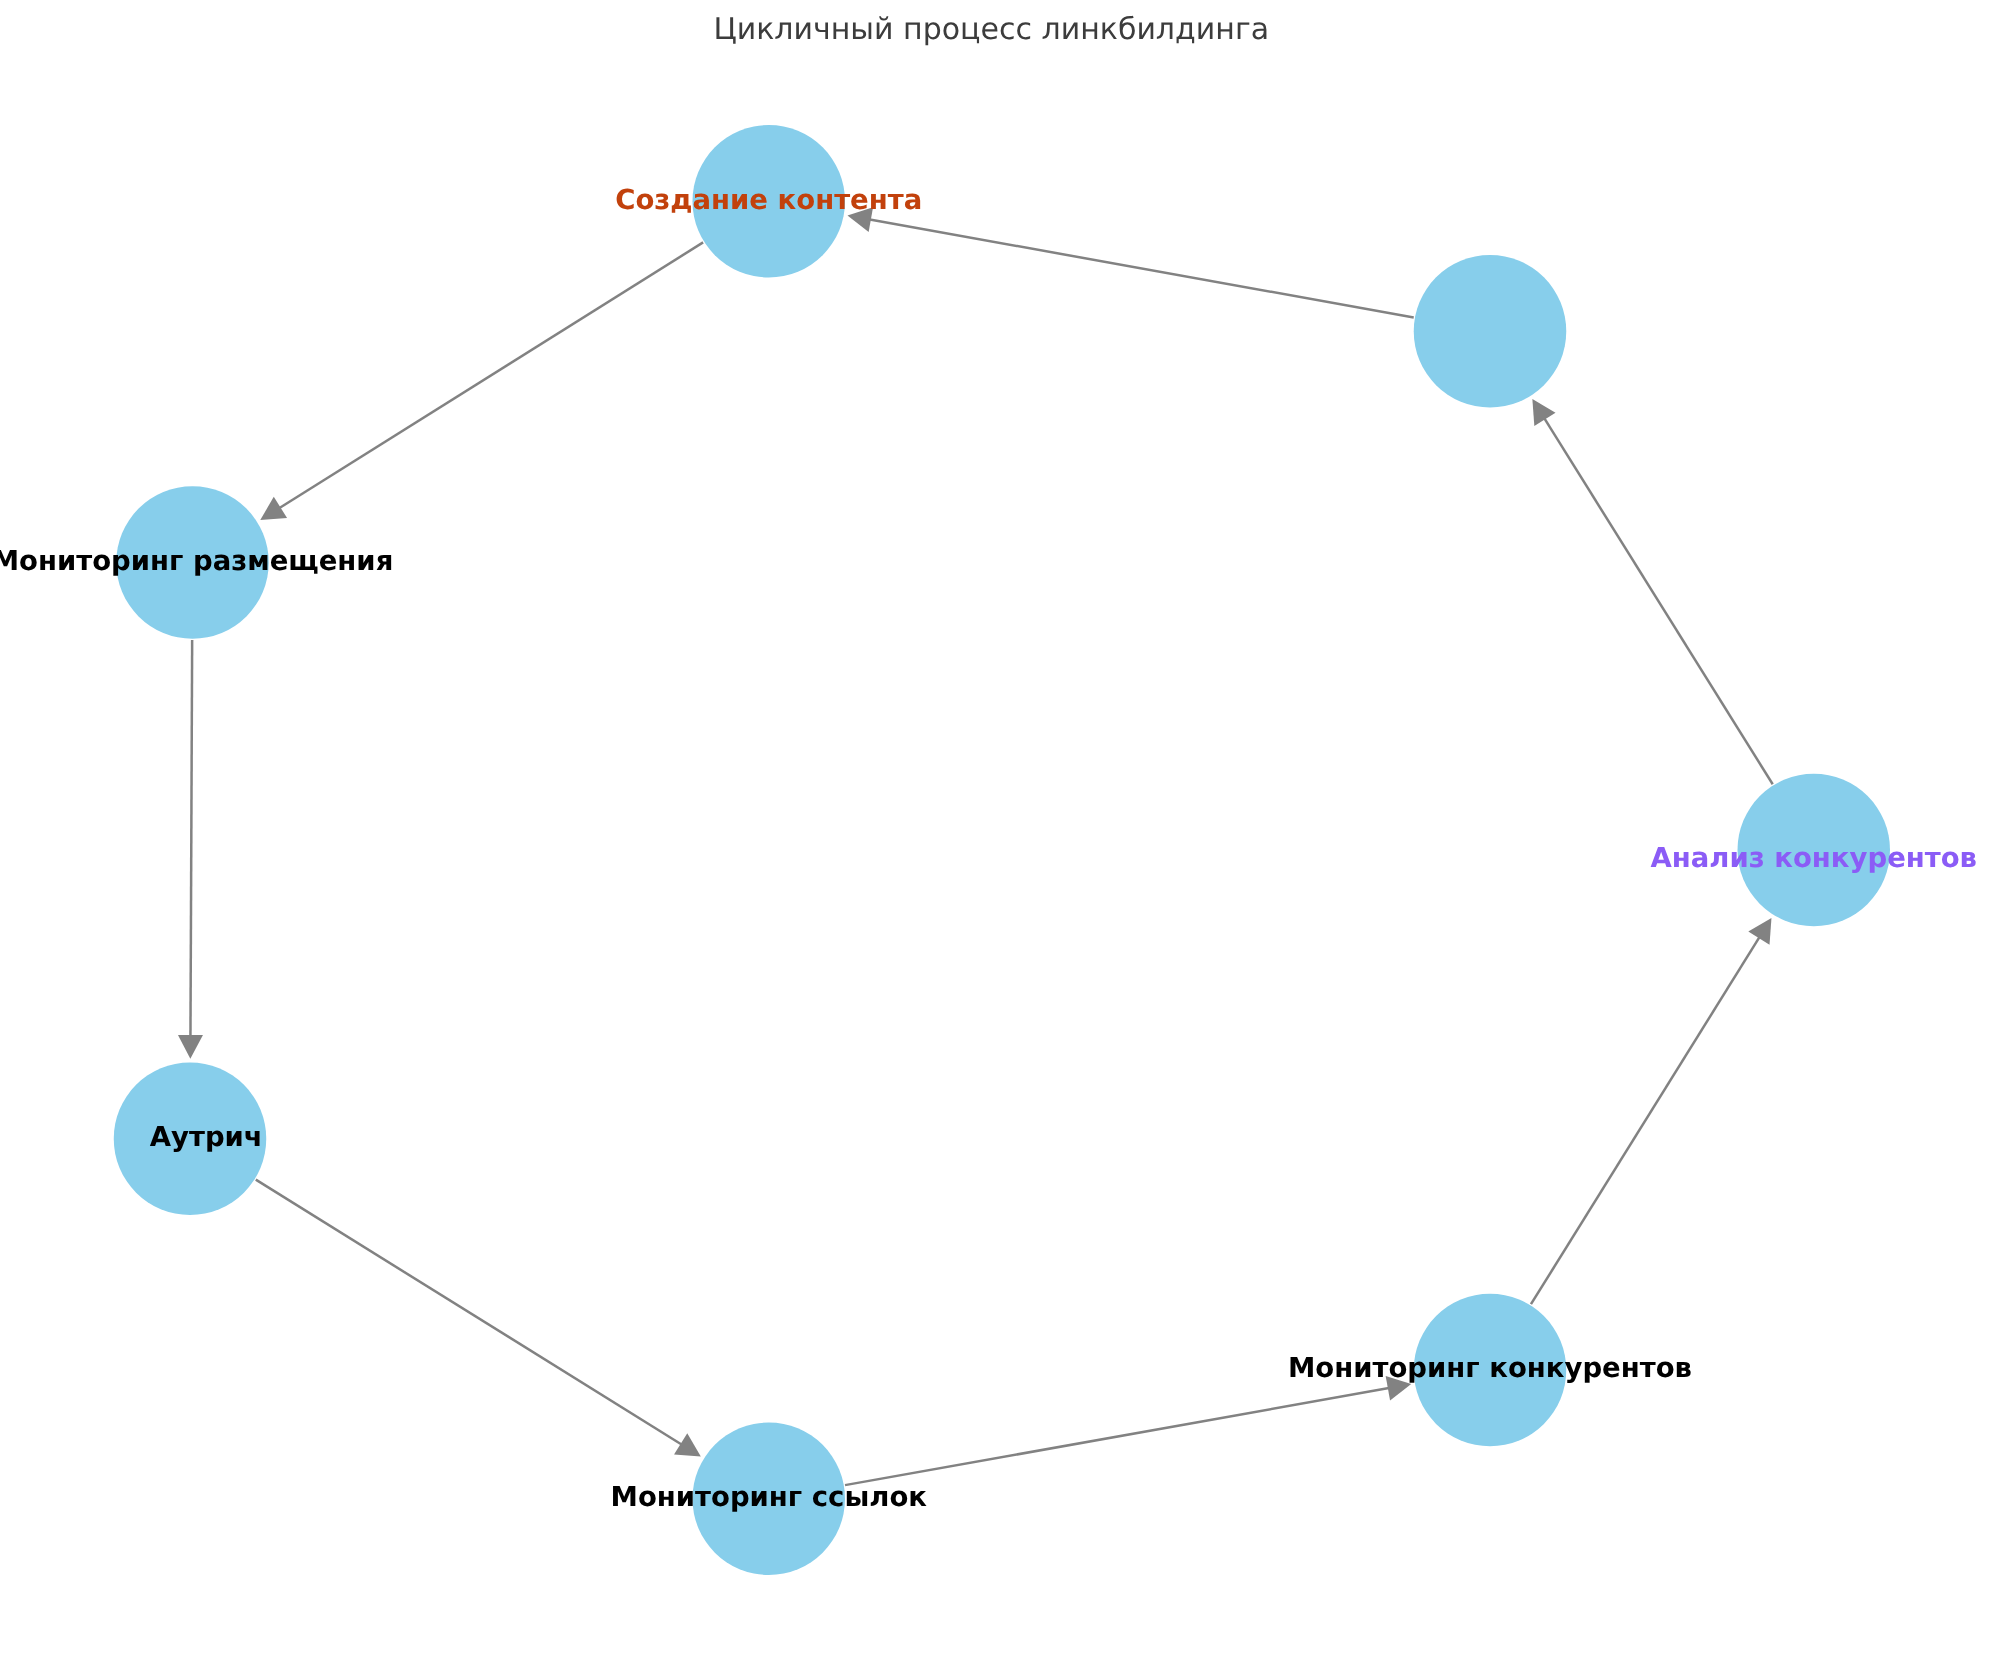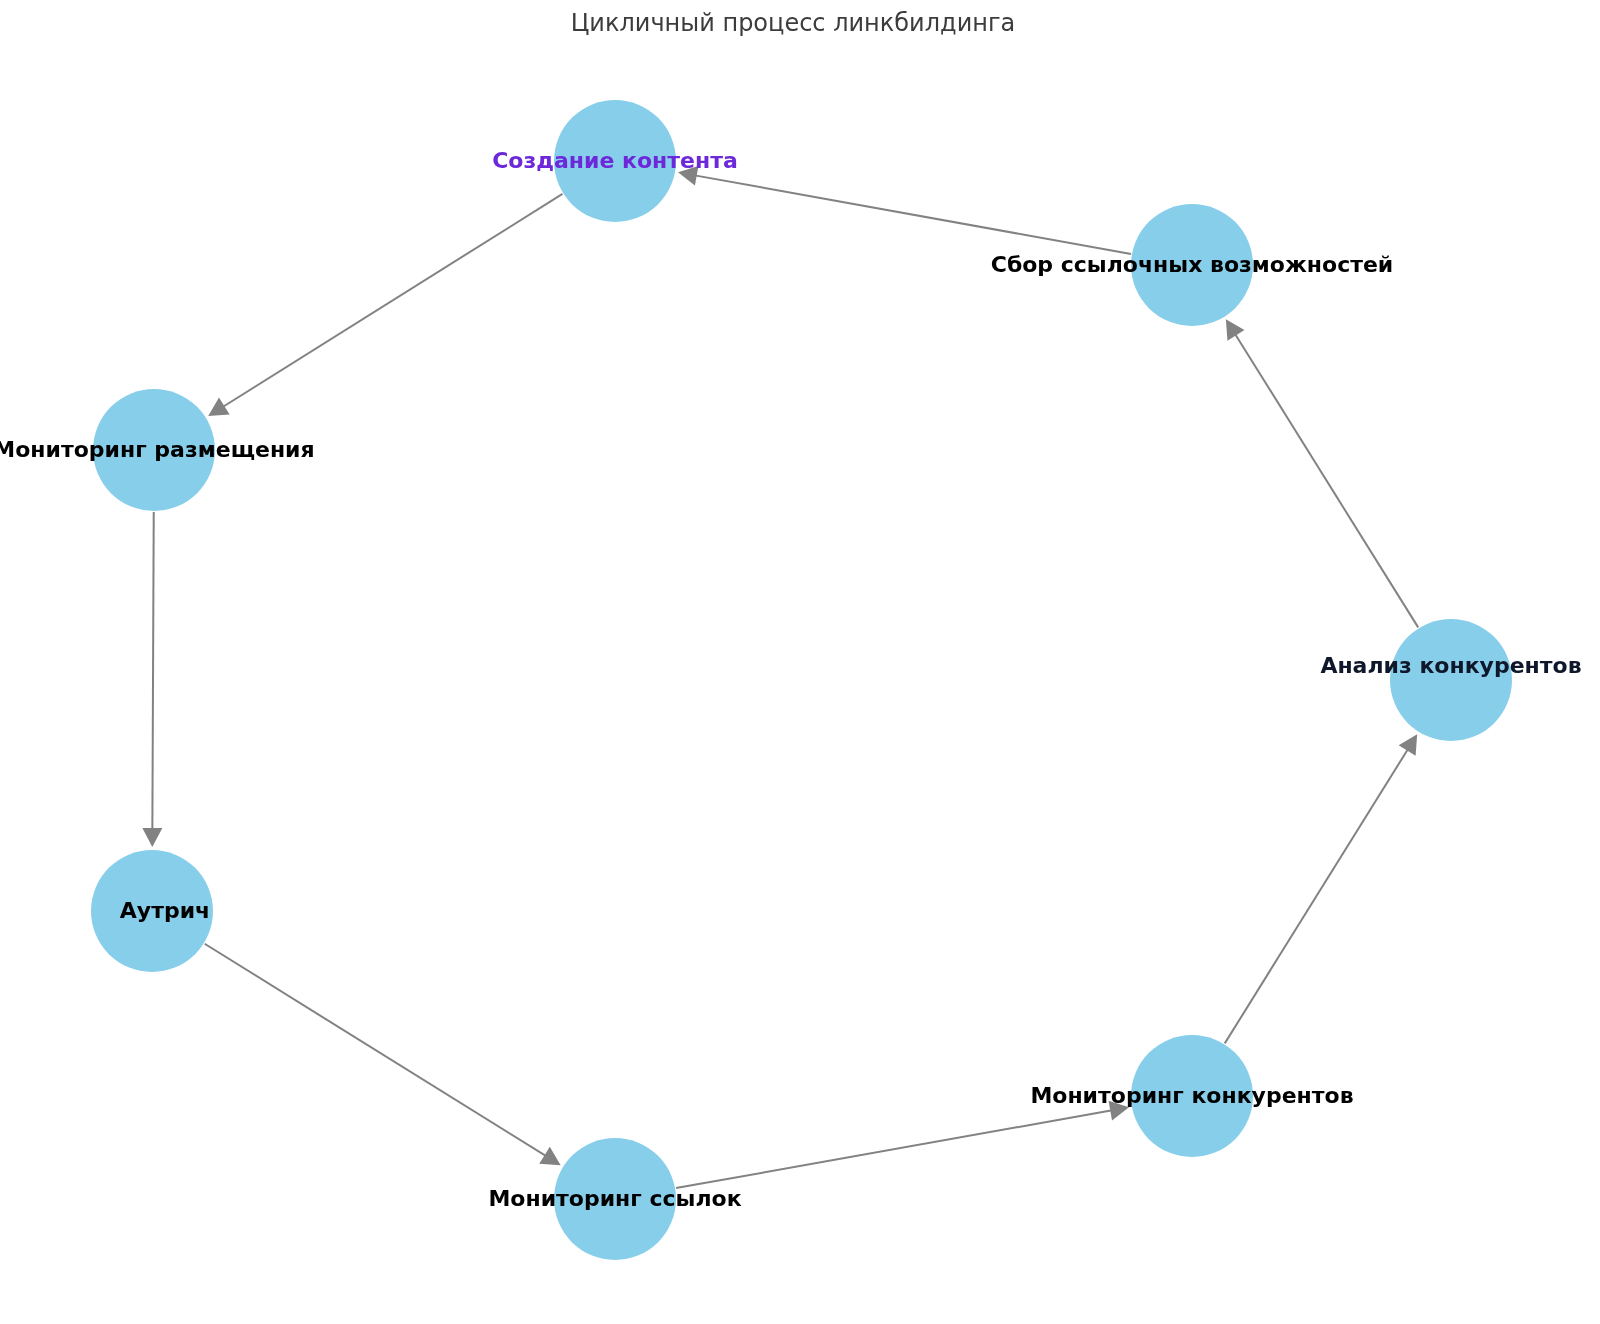--- a/index.html
+++ b/index.html
@@ -92,21 +92,20 @@
   <div class="nodes-layer">
       <div class="graph-node" style="left: 554px; top: 100px; width: 122px; height: 122px; background: rgb(135, 206, 235);"></div>
       <div class="graph-node" style="left: 93px; top: 389px; width: 122px; height: 122px; background: rgb(135, 206, 235);"></div>
       <div class="graph-node" style="left: 91px; top: 850px; width: 122px; height: 122px; background: rgb(135, 206, 235);"></div>
       <div class="graph-node" style="left: 554px; top: 1138px; width: 122px; height: 122px; background: rgb(135, 206, 235);"></div>
       <div class="graph-node" style="left: 1131px; top: 1035px; width: 122px; height: 122px; background: rgb(135, 206, 235);"></div>
       <div class="graph-node" style="left: 1390px; top: 619px; width: 122px; height: 122px; background: rgb(135, 206, 235);"></div>
       <div class="graph-node" style="left: 1131px; top: 204px; width: 122px; height: 122px; background: rgb(135, 206, 235);"></div>
     </div>
   <div class="labels-layer">
-      <div class="node-label" style="left: 615px; top: 161px; color: #6d28d9;">Создание контента</div>
+      <div class="node-label" style="left: 615px; top: 161px; color: #c2410c;">Создание контента</div>
       <div class="node-label" style="left: 154px; top: 450px; color: rgb(0, 0, 0);">Мониторинг размещения</div>
       <div class="node-label" style="left: 152px; top: 911px; color: rgb(0, 0, 0); margin-left: 13px;">Аутрич</div>
       <div class="node-label" style="left: 615px; top: 1199px; color: rgb(0, 0, 0);">Мониторинг ссылок</div>
       <div class="node-label" style="left: 1192px; top: 1096px; color: rgb(0, 0, 0);">Мониторинг конкурентов</div>
-      <div class="node-label" style="left: 1451px; top: 666px; color: #0f172a;">Анализ конкурентов</div>
-      <div class="node-label" style="left: 1192px; top: 265px; color: rgb(0, 0, 0);">Сбор ссылочных возможностей</div>
+      <div class="node-label" style="left: 1451px; top: 688px; color: #8b5cf6;">Анализ конкурентов</div>
     </div>
 </div>
 
 </body></html>

